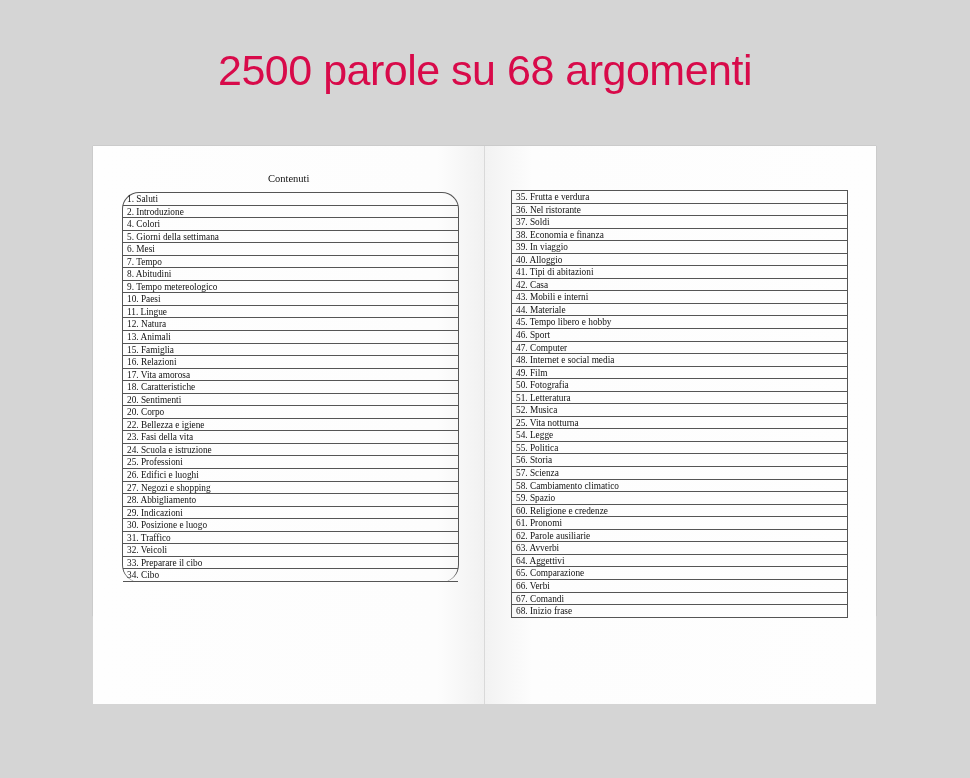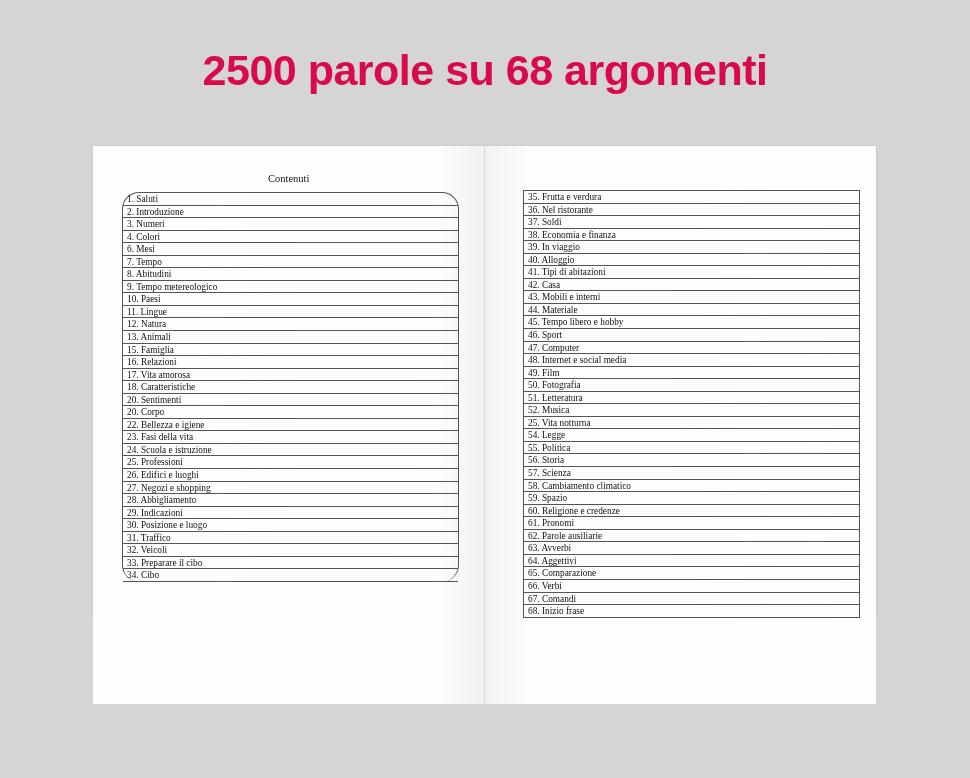--- a/index.html
+++ b/index.html
@@ -18,21 +18,21 @@
     width: 970px;
     height: 778px;
   }
   .headline {
     position: absolute;
     top: 46px;
     left: 0;
     width: 970px;
     text-align: center;
     font-family: "Liberation Sans", sans-serif;
-    font-weight: bold;
+    font-weight: normal;
     font-size: 43px;
     color: #d80a4a;
     letter-spacing: -0.5px;
   }
   .book {
     position: absolute;
     left: 93px;
     top: 146px;
     width: 783px;
     height: 470px;
@@ -65,21 +65,21 @@
   }
   .toc {
     position: absolute;
     top: 46px;
     width: 337px;
     border: 1px solid #555;
     border-bottom: none;
     box-sizing: border-box;
   }
   .toc.left-toc { left: 29px; border-radius: 17px; }
-  .toc.right-toc { left: 26px; top: 44px; margin-left: 12px; }
+  .toc.right-toc { left: 26px; top: 44px; }
   .toc-row {
     border-bottom: 1px solid #555;
     height: 12.55px;
     line-height: 12.3px;
     padding-left: 4px;
     font-size: 9.3px;
     color: #111;
     white-space: nowrap;
     overflow: hidden;
     box-sizing: border-box;
@@ -93,22 +93,22 @@
 
   <div class="headline">2500 parole su 68 argomenti</div>
 
   <div class="book">
 
     <div class="sheet left">
       <div class="sheet-title">Contenuti</div>
       <div class="toc left-toc">
         <div class="toc-row">1. Saluti</div>
         <div class="toc-row">2. Introduzione</div>
-        <div class="toc-row">3. Numeri</div>
         <div class="toc-row">4. Colori</div>
+        <div class="toc-row">5. Giorni della settimana</div>
         <div class="toc-row">6. Mesi</div>
         <div class="toc-row">7. Tempo</div>
         <div class="toc-row">8. Abitudini</div>
         <div class="toc-row">9. Tempo metereologico</div>
         <div class="toc-row">10. Paesi</div>
         <div class="toc-row">11. Lingue</div>
         <div class="toc-row">12. Natura</div>
         <div class="toc-row">13. Animali</div>
         <div class="toc-row">15. Famiglia</div>
         <div class="toc-row">16. Relazioni</div>

